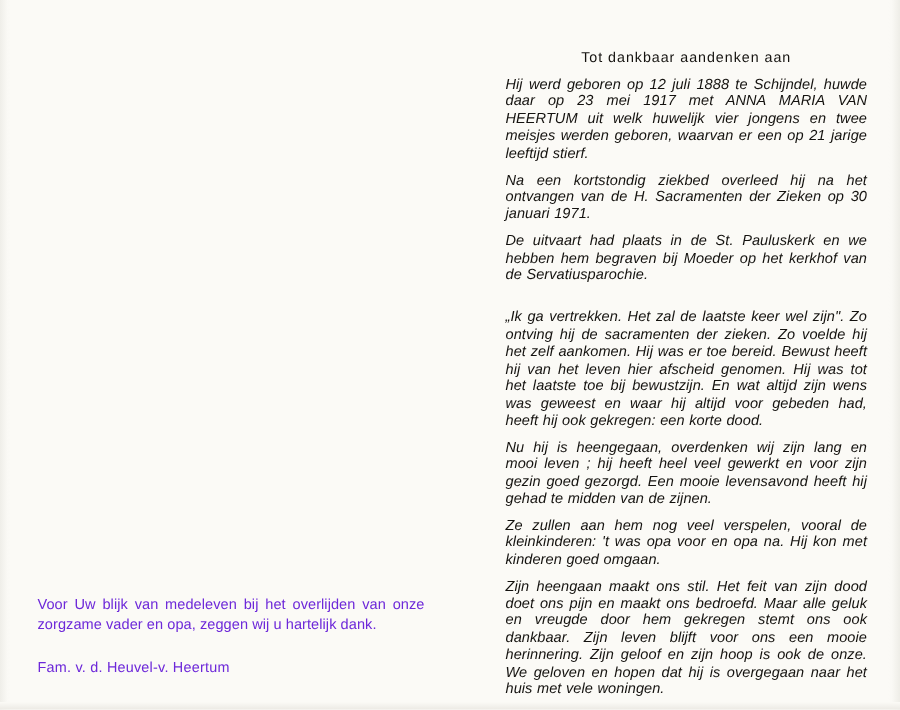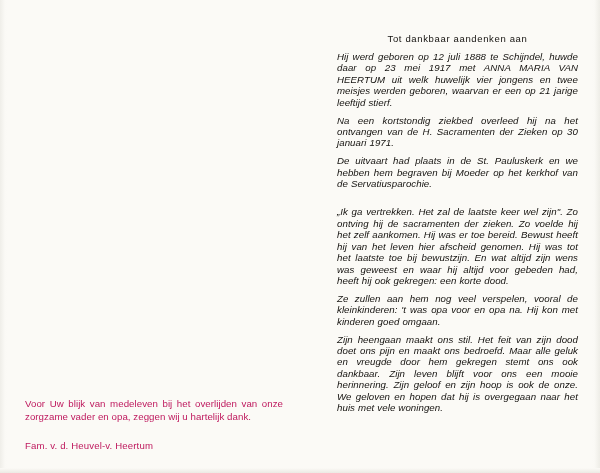--- a/index.html
+++ b/index.html
@@ -94,21 +94,21 @@
   .quote-block {
     margin-top: 17px;
   }
 
   
   .left-inner {
     position: absolute;
     left: 25px;
     bottom: 22px;
     width: 258px;
-    color: #be185d;
+    color: #6d28d9;
   }
   .thanks-par {
     font-size: 9.7px;
     line-height: 12.4px;
     text-align: justify;
     margin: 0;
     letter-spacing: 0.05px;
   }
   .family-signature {
     font-size: 9.6px;
@@ -138,20 +138,21 @@
 
       <p class="dedication">Tot dankbaar aandenken aan</p>
 
 
       <p class="body-par">Hij werd geboren op 12 juli 1888 te Schijndel, huwde daar op 23 mei 1917 met ANNA MARIA VAN HEERTUM uit welk huwelijk vier jongens en twee meisjes werden geboren, waarvan er een op 21 jarige leeftijd stierf.</p>
       <p class="body-par">Na een kortstondig ziekbed overleed hij na het ontvangen van de H. Sacramenten der Zieken op 30 januari 1971.</p>
       <p class="body-par">De uitvaart had plaats in de St. Pauluskerk en we hebben hem begraven bij Moeder op het kerkhof van de Servatiusparochie.</p>
 
       <div class="quote-block">
         <p class="body-par">„Ik ga vertrekken. Het zal de laatste keer wel zijn". Zo ontving hij de sacramenten der zieken. Zo voelde hij het zelf aankomen. Hij was er toe bereid. Bewust heeft hij van het leven hier afscheid genomen. Hij was tot het laatste toe bij bewustzijn. En wat altijd zijn wens was geweest en waar hij altijd voor gebeden had, heeft hij ook gekregen: een korte dood.</p>
+        <p class="body-par">Nu hij is heengegaan, overdenken wij zijn lang en mooi leven ; hij heeft heel veel gewerkt en voor zijn gezin goed gezorgd. Een mooie levensavond heeft hij gehad te midden van de zijnen.</p>
         <p class="body-par">Ze zullen aan hem nog veel verspelen, vooral de kleinkinderen: 't was opa voor en opa na. Hij kon met kinderen goed omgaan.</p>
         <p class="body-par">Zijn heengaan maakt ons stil. Het feit van zijn dood doet ons pijn en maakt ons bedroefd. Maar alle geluk en vreugde door hem gekregen stemt ons ook dankbaar. Zijn leven blijft voor ons een mooie herinnering. Zijn geloof en zijn hoop is ook de onze. We geloven en hopen dat hij is overgegaan naar het huis met vele woningen.</p>
 
       </div>
 
     </div>
   </div>
 
 </div>
 

